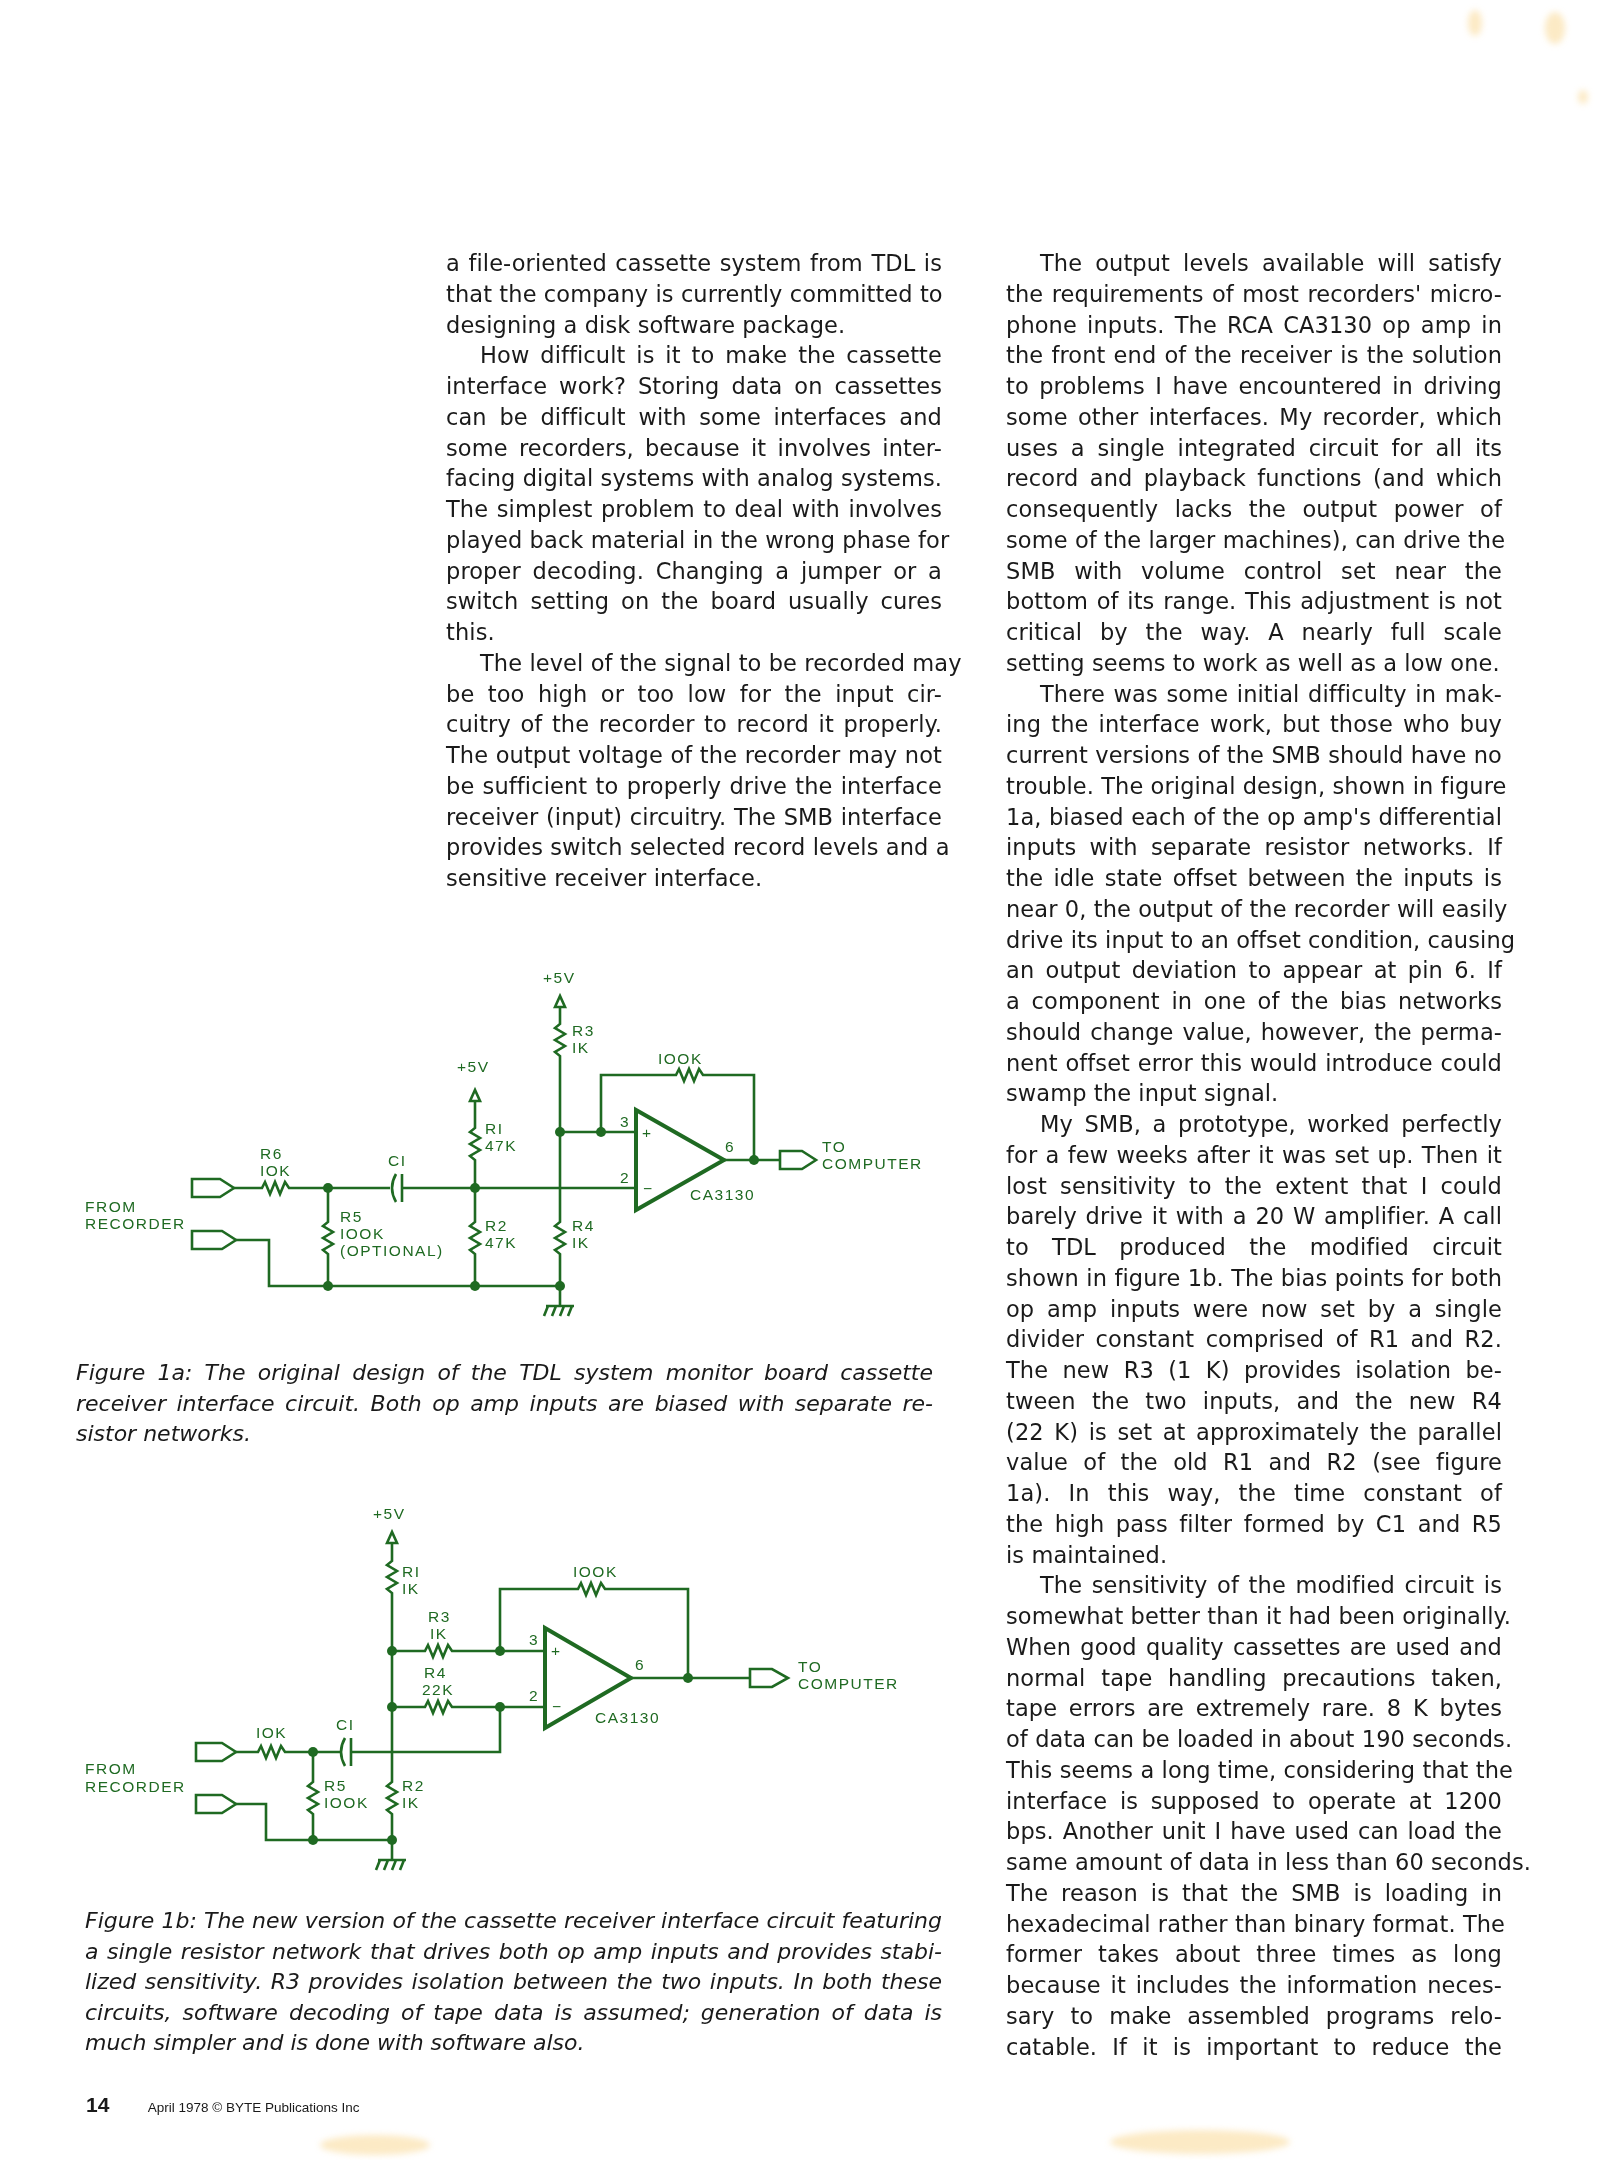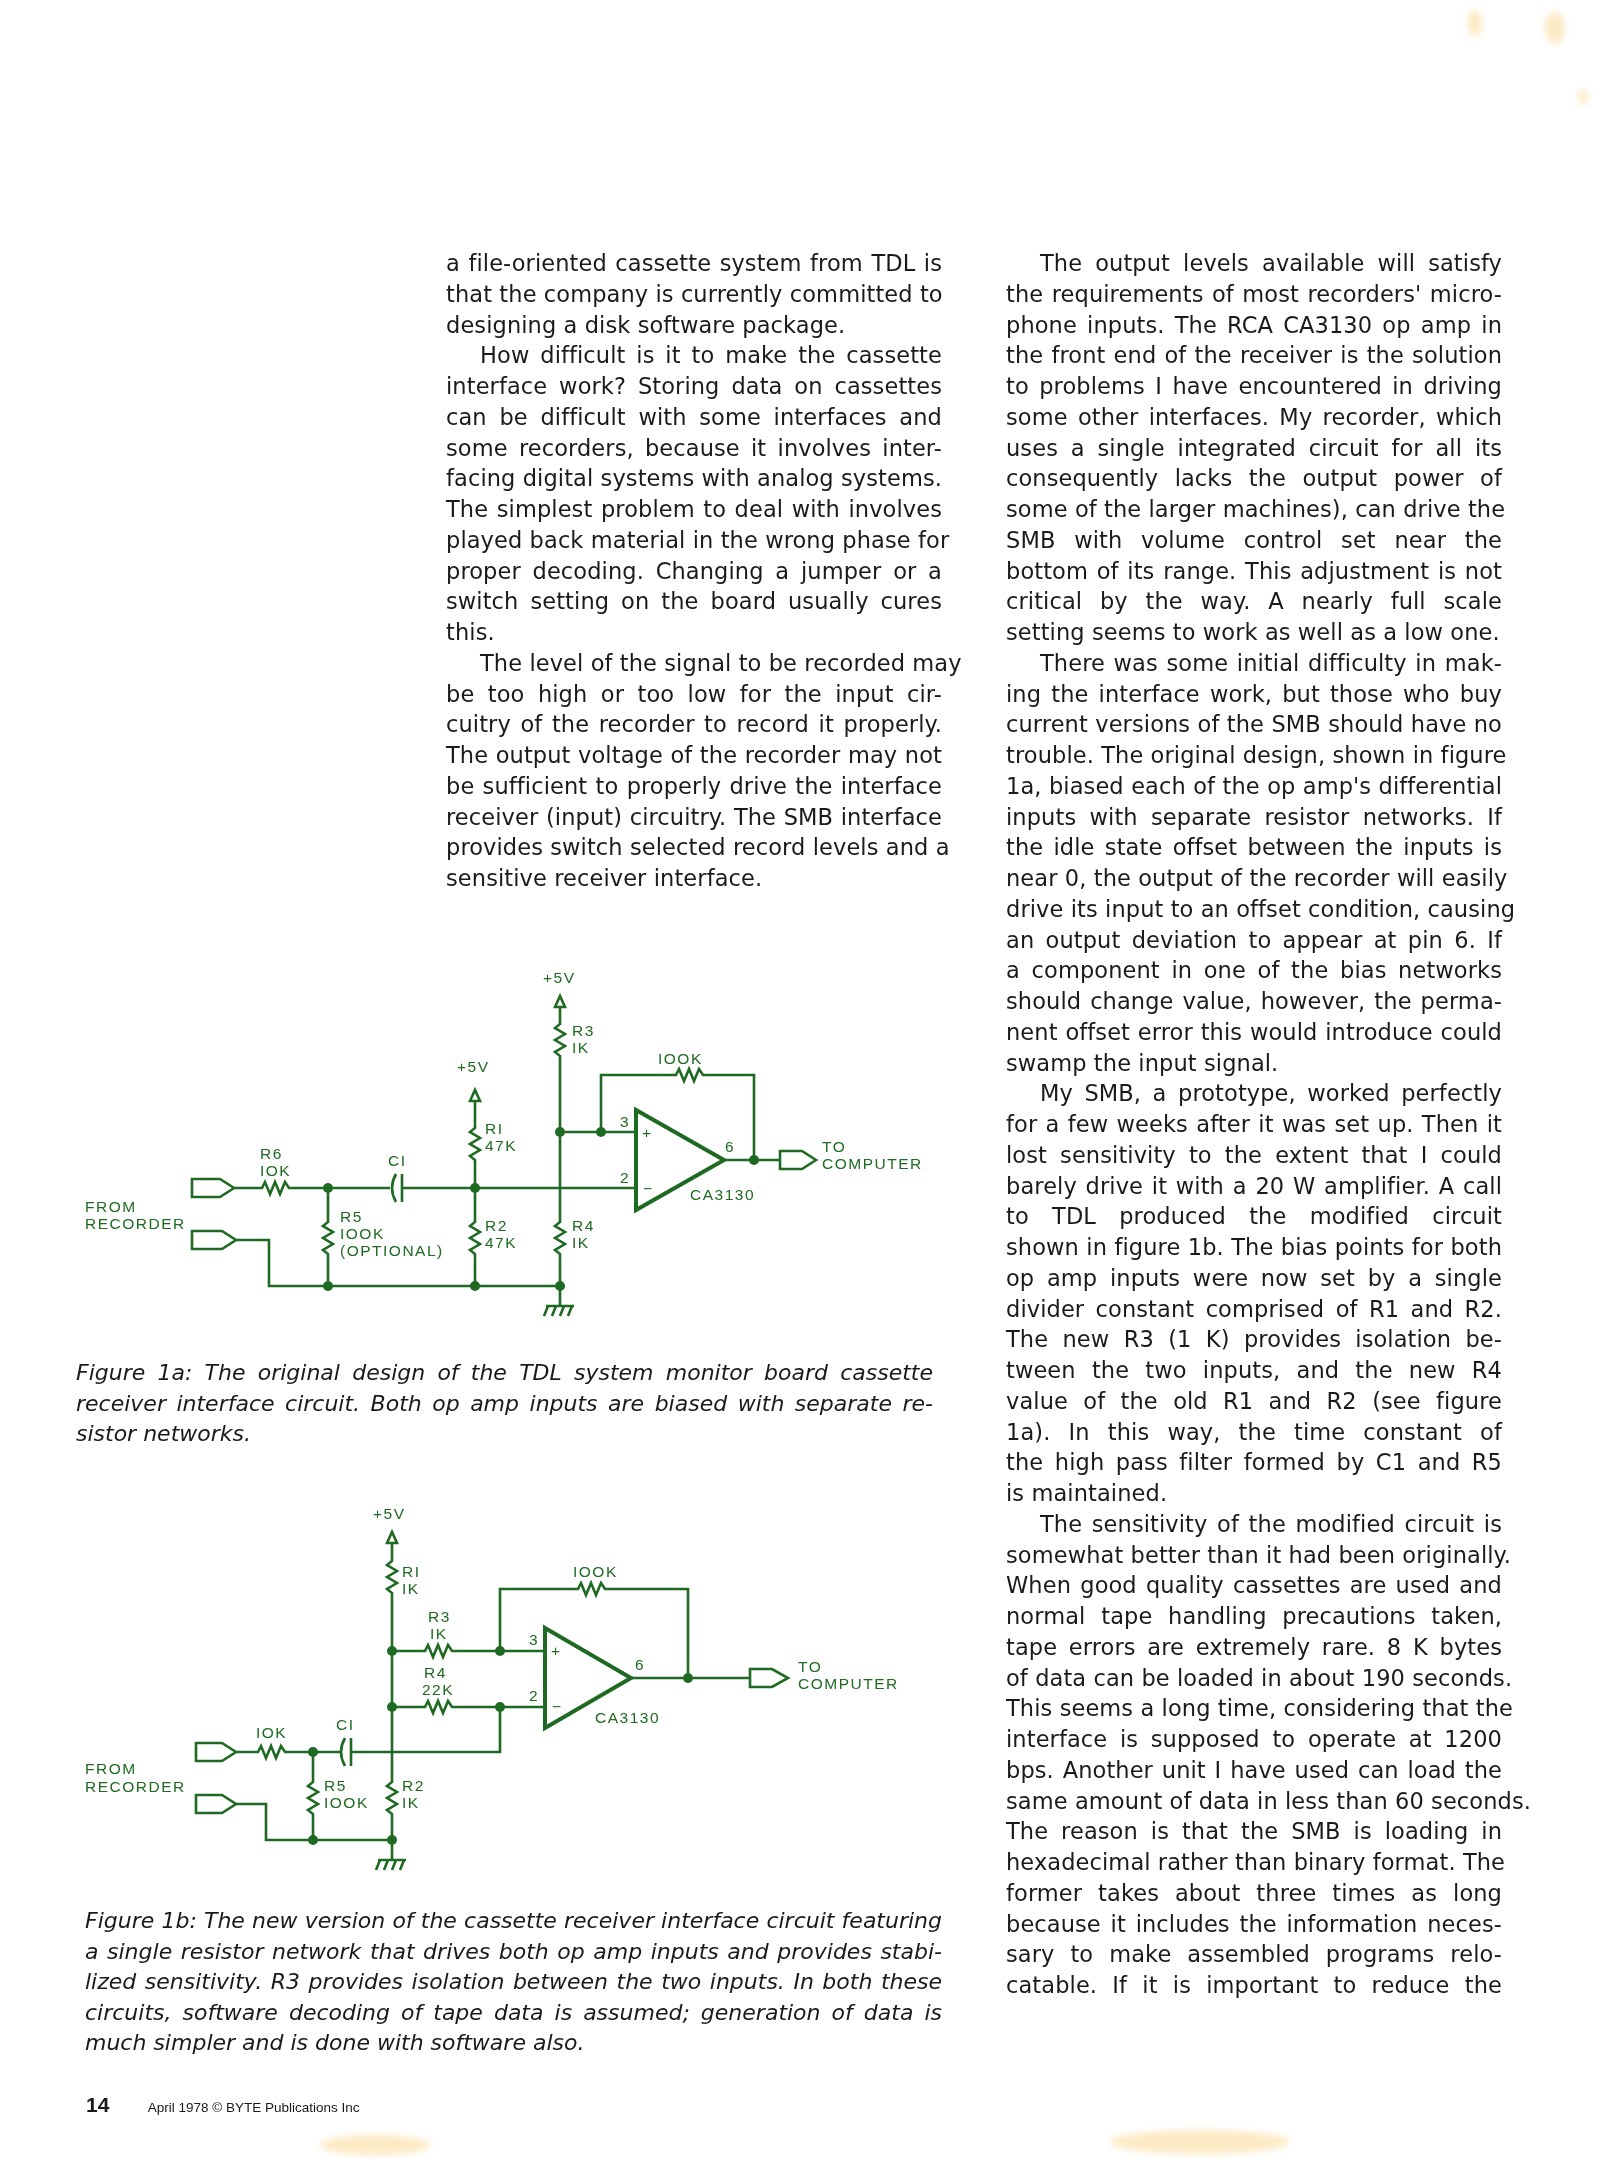--- a/index.html
+++ b/index.html
@@ -64,20 +64,21 @@
   </div>
 
   <div class="col col-right">
     <span class="line indent">The output levels available will satisfy</span>
     <span class="line">the requirements of most recorders' micro-</span>
     <span class="line">phone inputs. The RCA CA3130 op amp in</span>
     <span class="line">the front end of the receiver is the solution</span>
     <span class="line">to problems I have encountered in driving</span>
     <span class="line">some other interfaces. My recorder, which</span>
     <span class="line">uses a single integrated circuit for all its</span>
+    <span class="line">record and playback functions (and which</span>
     <span class="line">consequently lacks the output power of</span>
     <span class="line">some of the larger machines), can drive the</span>
     <span class="line">SMB with volume control set near the</span>
     <span class="line">bottom of its range. This adjustment is not</span>
     <span class="line">critical by the way. A nearly full scale</span>
     <span class="line last">setting seems to work as well as a low one.</span>
     <span class="line indent">There was some initial difficulty in mak-</span>
     <span class="line">ing the interface work, but those who buy</span>
     <span class="line">current versions of the SMB should have no</span>
     <span class="line">trouble. The original design, shown in figure</span>
@@ -94,20 +95,21 @@
     <span class="line indent">My SMB, a prototype, worked perfectly</span>
     <span class="line">for a few weeks after it was set up. Then it</span>
     <span class="line">lost sensitivity to the extent that I could</span>
     <span class="line">barely drive it with a 20 W amplifier. A call</span>
     <span class="line">to TDL produced the modified circuit</span>
     <span class="line">shown in figure 1b. The bias points for both</span>
     <span class="line">op amp inputs were now set by a single</span>
     <span class="line">divider constant comprised of R1 and R2.</span>
     <span class="line">The new R3 (1 K) provides isolation be-</span>
     <span class="line">tween the two inputs, and the new R4</span>
+    <span class="line">(22 K) is set at approximately the parallel</span>
     <span class="line">value of the old R1 and R2 (see figure</span>
     <span class="line">1a). In this way, the time constant of</span>
     <span class="line">the high pass filter formed by C1 and R5</span>
     <span class="line last">is maintained.</span>
     <span class="line indent">The sensitivity of the modified circuit is</span>
     <span class="line">somewhat better than it had been originally.</span>
     <span class="line">When good quality cassettes are used and</span>
     <span class="line">normal tape handling precautions taken,</span>
     <span class="line">tape errors are extremely rare. 8 K bytes</span>
     <span class="line">of data can be loaded in about 190 seconds.</span>

